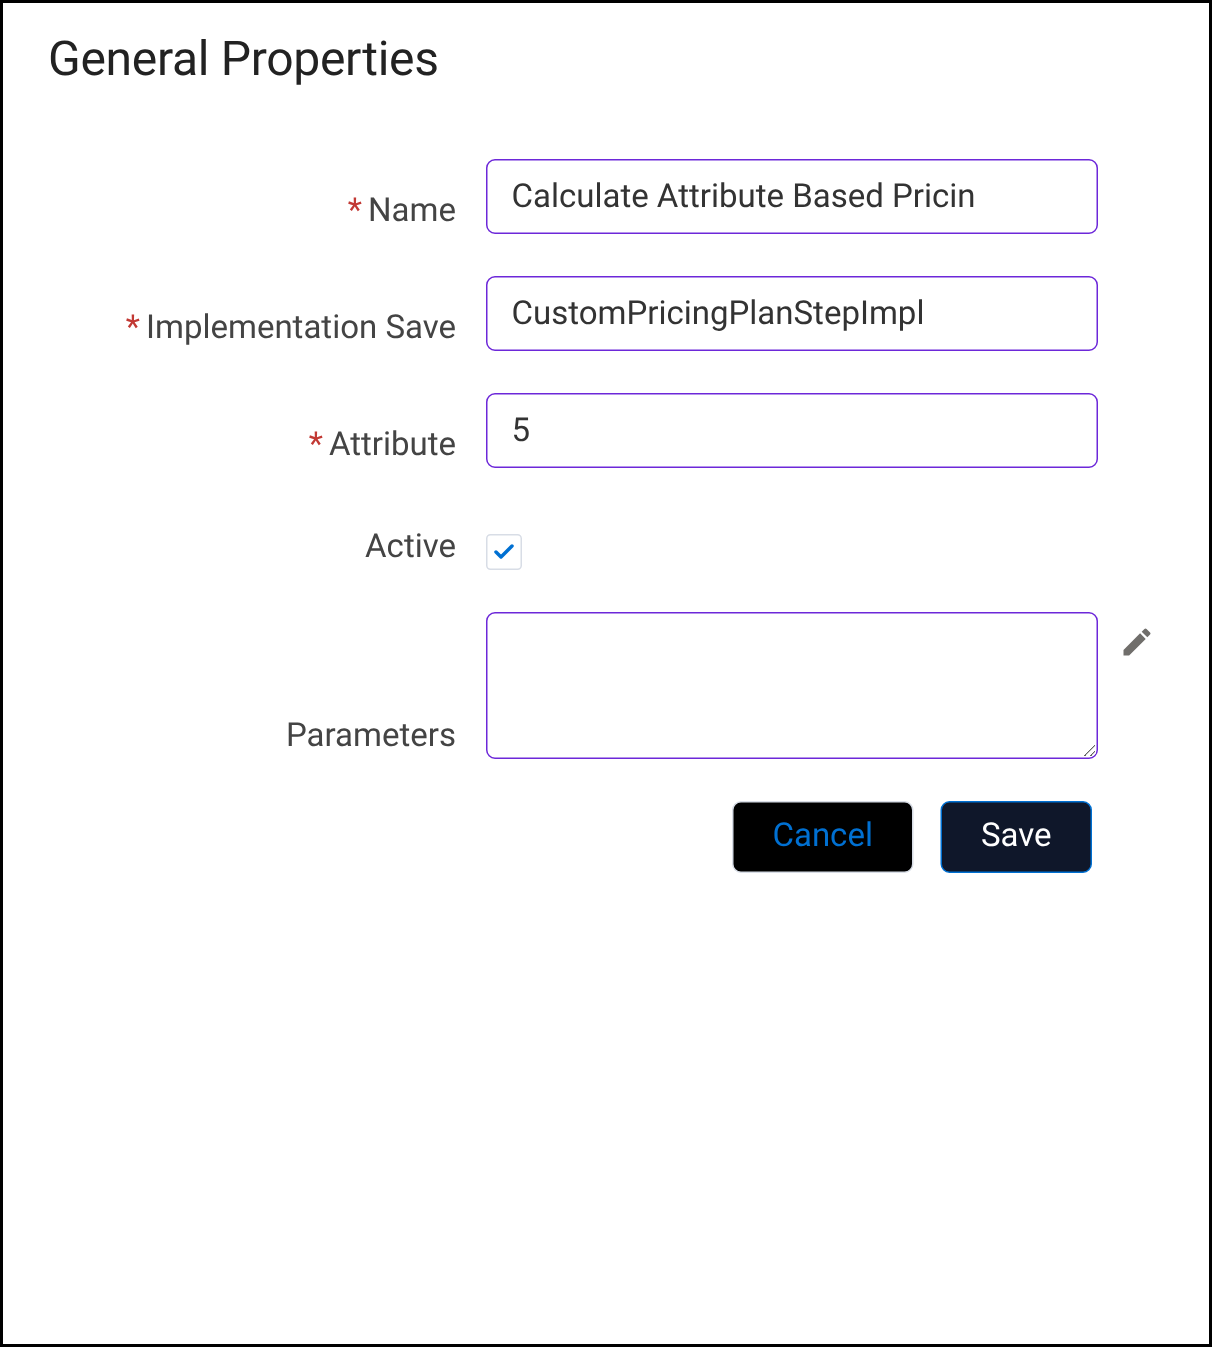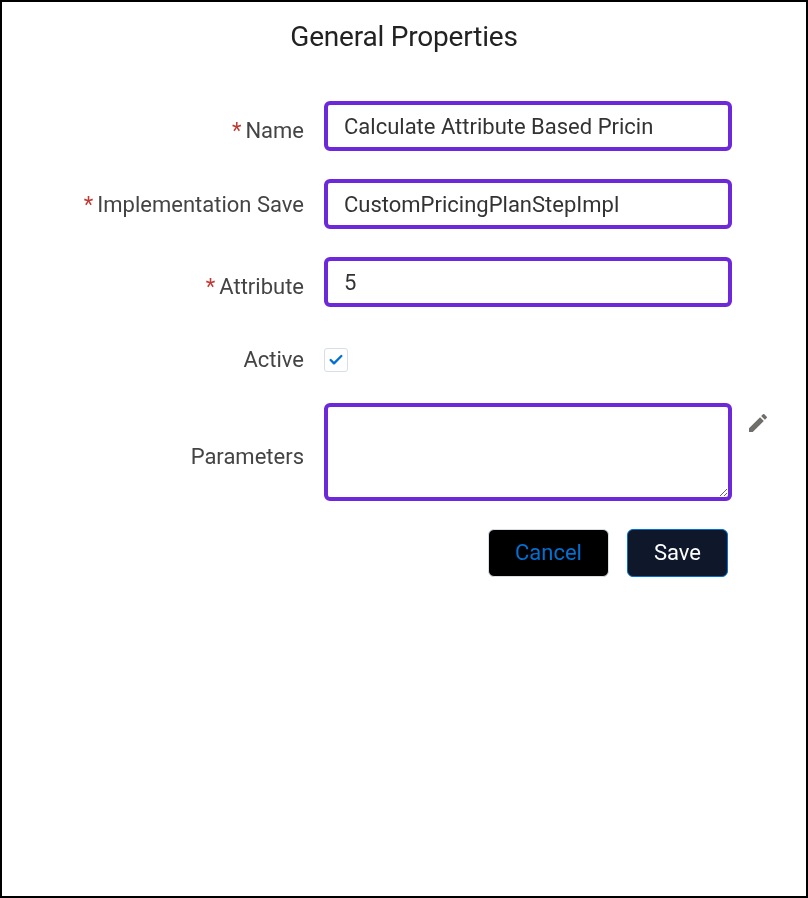--- a/index.html
+++ b/index.html
@@ -14,30 +14,29 @@
       height: 898px;
     }
     .panel {
       border: 2px solid #000;
       width: 808px;
       height: 898px;
       padding: 18px 30px 30px 30px;
       position: relative;
     }
     .panel-title {
-      font-size: 28px;
+      font-size: 32px;
       font-weight: 400;
       color: #222;
       margin-bottom: 48px;
       letter-spacing: -0.2px;
-      text-align: center;
     }
     .form-group {
       display: flex;
-      align-items: center;
+      align-items: flex-end;
       margin-bottom: 28px;
     }
     .label-col {
       width: 292px;
       text-align: right;
       padding-right: 20px;
       padding-top: 10px;
       font-size: 22px;
       color: #444;
       line-height: 1.35;
@@ -46,21 +45,21 @@
       color: #c23934;
       margin-right: 4px;
     }
     .input-col {
       flex: 1;
       display: flex;
       align-items: flex-start;
     }
     .text-input, .textarea-input {
       width: 408px;
-      border: 4px solid #6d28d9;
+      border: 1px solid #6d28d9;
       border-radius: 6px;
       font-size: 22px;
       color: #333;
       padding: 4px 16px;
       font-family: inherit;
       outline: none;
       background: #fff;
     }
     .text-input {
       height: 50px;

